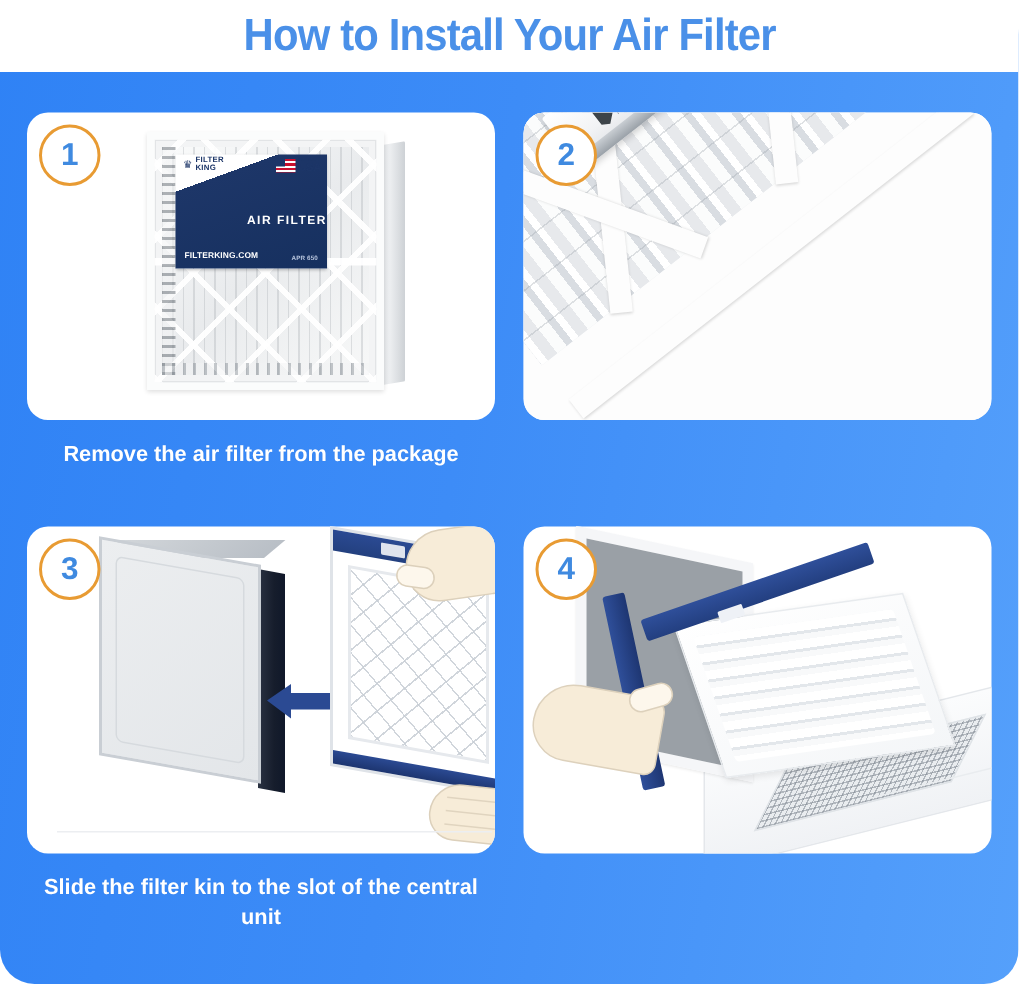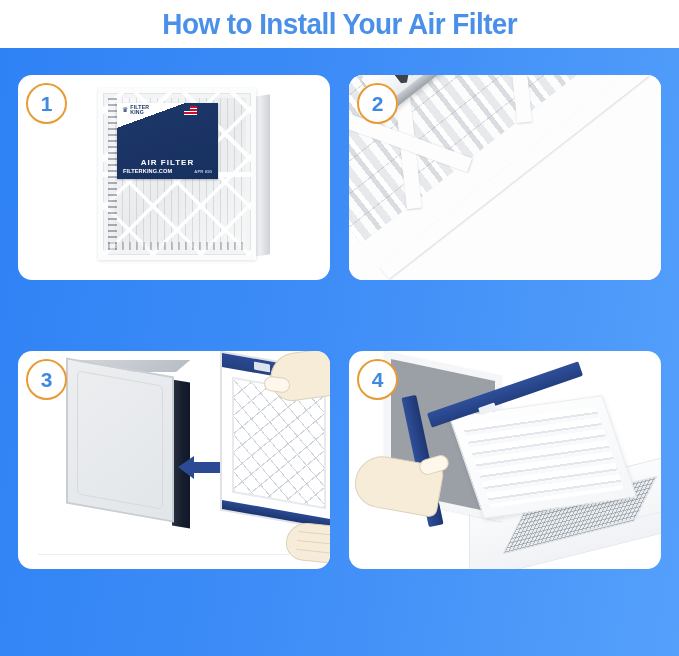--- a/index.html
+++ b/index.html
@@ -5,20 +5,21 @@
   * { box-sizing: border-box; margin: 0; padding: 0; }
   html, body {
     width: 679px; height: 656px;
     font-family: "Liberation Sans", sans-serif;
     overflow: hidden;
   }
   #page {
     position: relative;
     width: 679px; height: 656px;
     background: linear-gradient(100deg, #2f82f5 0%, #3d8cf7 45%, #55a0fb 100%);
+    border-radius: 23px;
   }
   
   #header-band {
     position: absolute; left: 0; top: 0;
     width: 679px; height: 48px;
     background: #ffffff;
     display: flex; align-items: center; justify-content: center;
   }
   #page-title {
     font-size: 30px;
@@ -142,22 +143,22 @@
   .f1-usatxt { text-align: left; line-height: 1; }
   .f1-madein { font-size: 3px; color: #1d3668; font-weight: bold; display:block; }
   .f1-usaword { font-size: 7.5px; color: #1d3668; font-weight: bold; display:block; letter-spacing:-0.2px;}
   .f1-merv {
     position: absolute; left: 0; right: 0; top: 26px;
     text-align: center;
     font-size: 17px; font-weight: bold; font-style: italic;
     color: #ffffff; letter-spacing: 0.5px;
   }
   .f1-af {
-    position: absolute; left: 0; right: 0; top: 55px;
-    text-align: center;
+    position: absolute; left: 0; right: 0; top: 39px;
+    text-align: right;
     font-size: 8px; font-weight: bold; color: #ffffff; letter-spacing: 1px;
   }
   .f1-site {
     position: absolute; left: 6px; bottom: 5px;
     font-size: 5.6px; font-weight: bold; color: #ffffff; letter-spacing: 0.1px;
   }
   .f1-apr {
     position: absolute; right: 6px; bottom: 5px;
     font-size: 4.2px; font-weight: bold; color: #b9c6de; letter-spacing: 0.1px;
   }
@@ -443,20 +444,21 @@
                 </div>
                 <div class="f1-af">AIR FILTER</div>
                 <div class="f1-site">FILTERKING.COM</div>
                 <div class="f1-apr">APR 650</div>
               </div>
             </div>
           </div>
         </div>
         <div class="badge">1</div>
       </div>
+      <div class="caption">Remove the air filter from the package</div>
     </div>
 
     <div class="step step-2">
       <div class="card">
         <div class="art">
           <div class="f2-scene">
             <div class="f2-body">
               <div class="f2-pleats"></div>
               <div class="f2-brace f2-brace-d1"></div>
               <div class="f2-brace f2-brace-d3"></div>
@@ -503,20 +505,21 @@
               </div>
             </div>
             <div class="f3-hand-top"></div>
             <div class="f3-thumb-top"></div>
             <div class="f3-hand-bot"></div>
             <div class="f3-ground"></div>
           </div>
         </div>
         <div class="badge">3</div>
       </div>
+      <div class="caption">Slide the filter kin to the slot of the central unit</div>
     </div>
 
     <div class="step step-4">
       <div class="card">
         <div class="art">
           <div>
             <div class="f4-ceiling">
               <div class="f4-ceiling-mesh"></div>
             </div>
             <div class="f4-wallframe">

